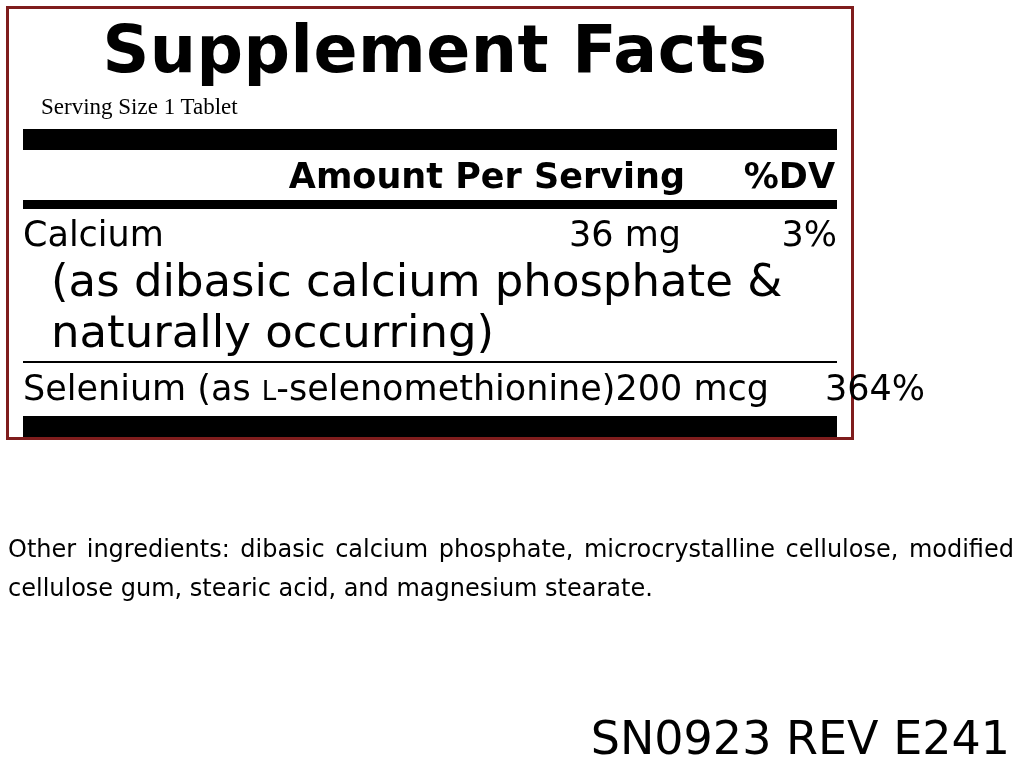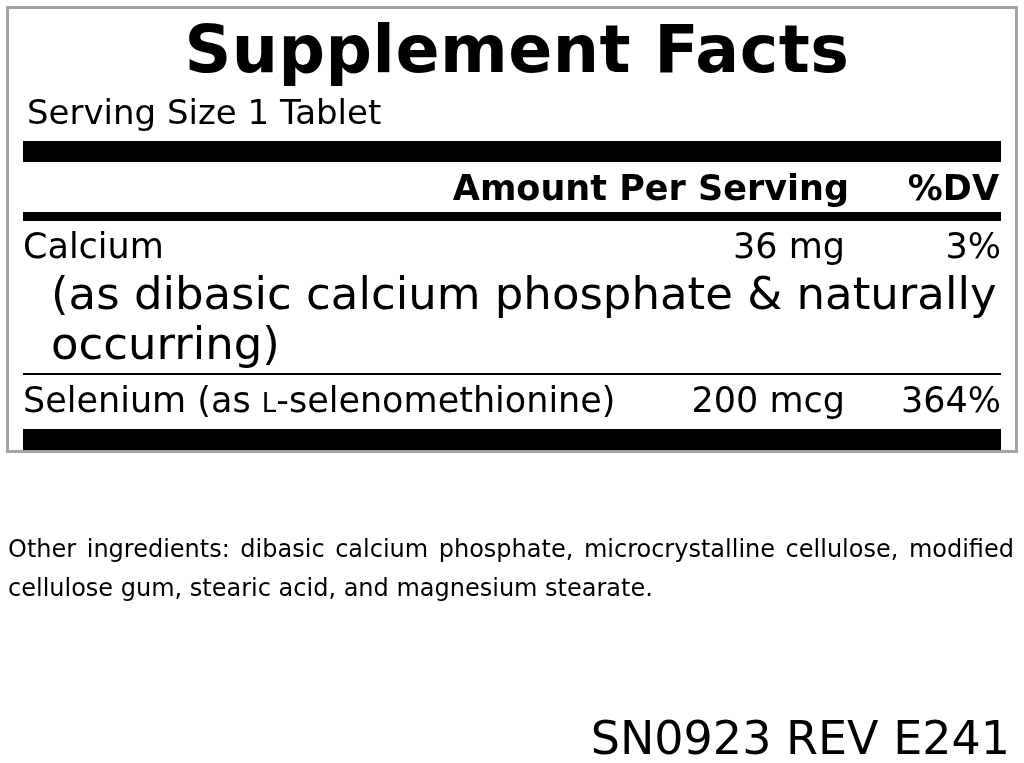--- a/index.html
+++ b/index.html
@@ -21,40 +21,41 @@
     height: 763px;
     box-sizing: border-box;
     padding: 0;
   }
 
   
   .facts-panel {
     position: absolute;
     left: 6px;
     top: 6px;
-    width: 1012px;
+    width: 848px;
     box-sizing: border-box;
-    border: 3px solid #a3a3a3;
+    border: 3px solid #7f1d1d;
     padding: 6px 14px 0 14px;
   }
 
   .facts-title {
     font-size: 65px;
     font-weight: 700;
     line-height: 1.0;
     letter-spacing: 0.5px;
     margin: 2px 0 0 10px;
     white-space: nowrap;
     text-align: center;
   }
 
   .serving-size {
-    font-size: 34px;
+    font-size: 23px;
     line-height: 1.1;
-    margin: 12px 0 0 4px;
+    margin: 12px 0 0 18px;
+    font-family: Liberation Serif, serif;
   }
 
   .rule-thick {
     height: 21px;
     background: #000000;
     margin: 10px 0 0 0;
   }
   .rule-thick.bottom {
     margin-top: 8px;
     margin-bottom: 0;

